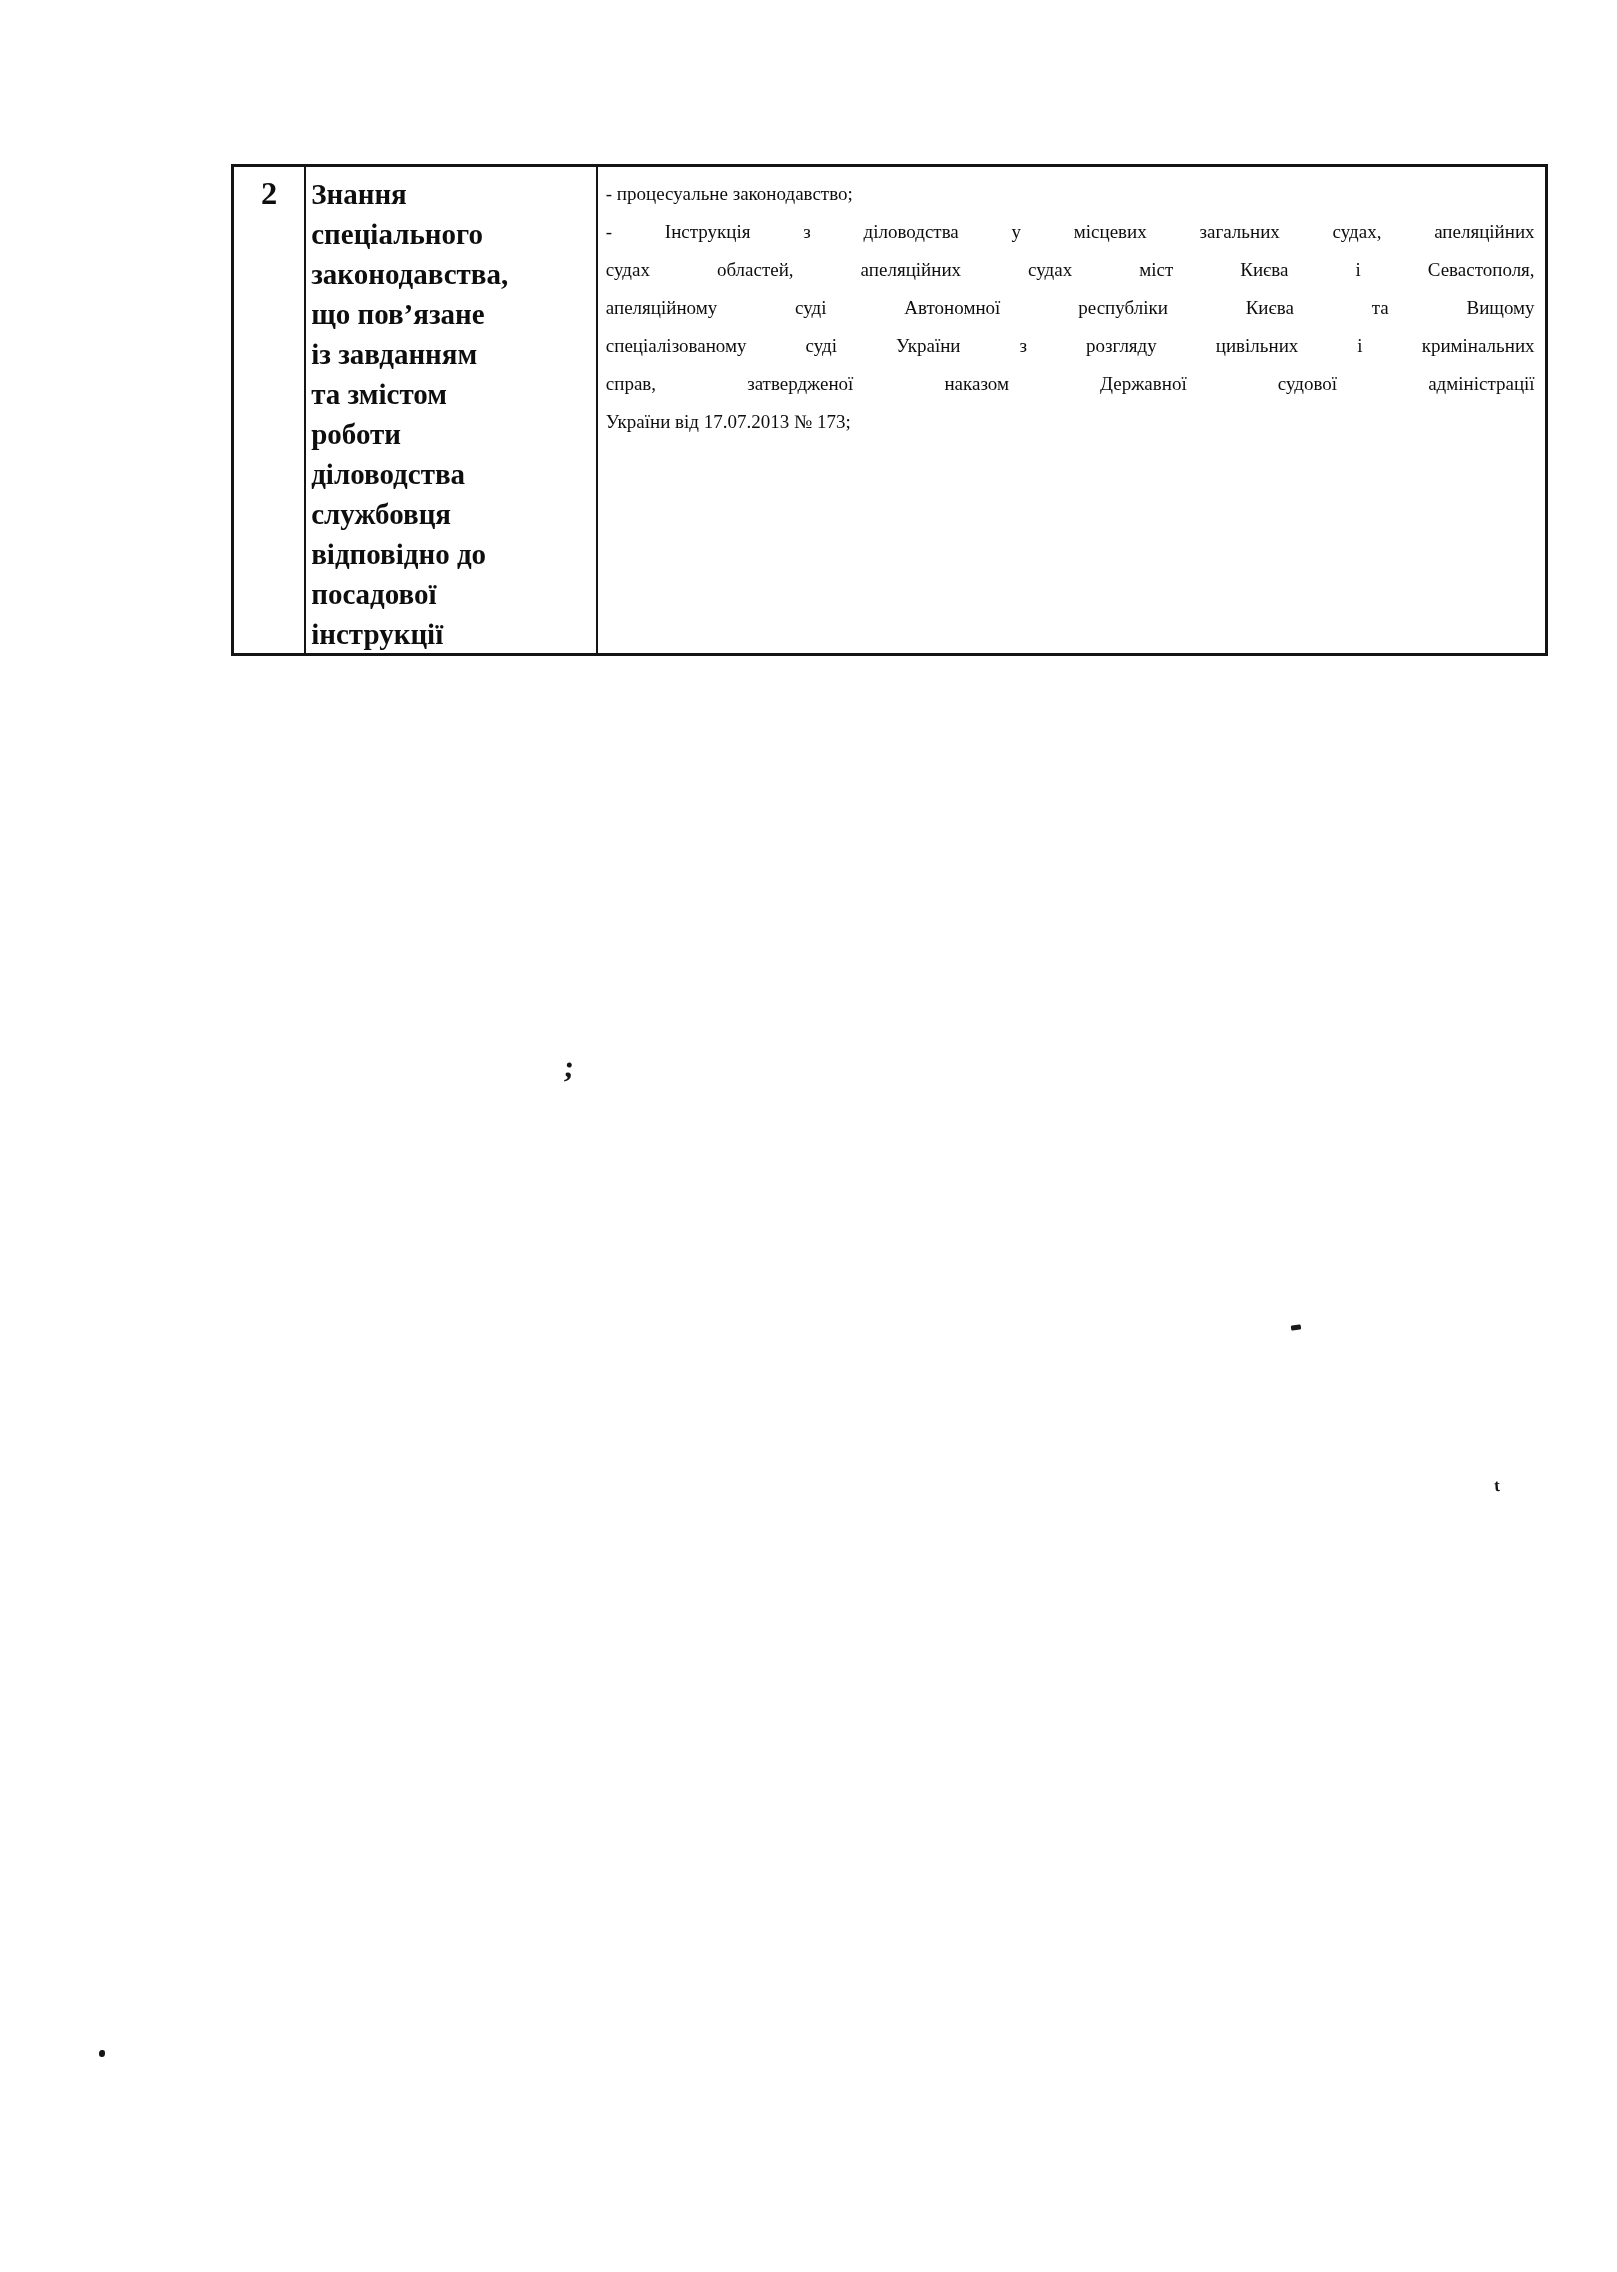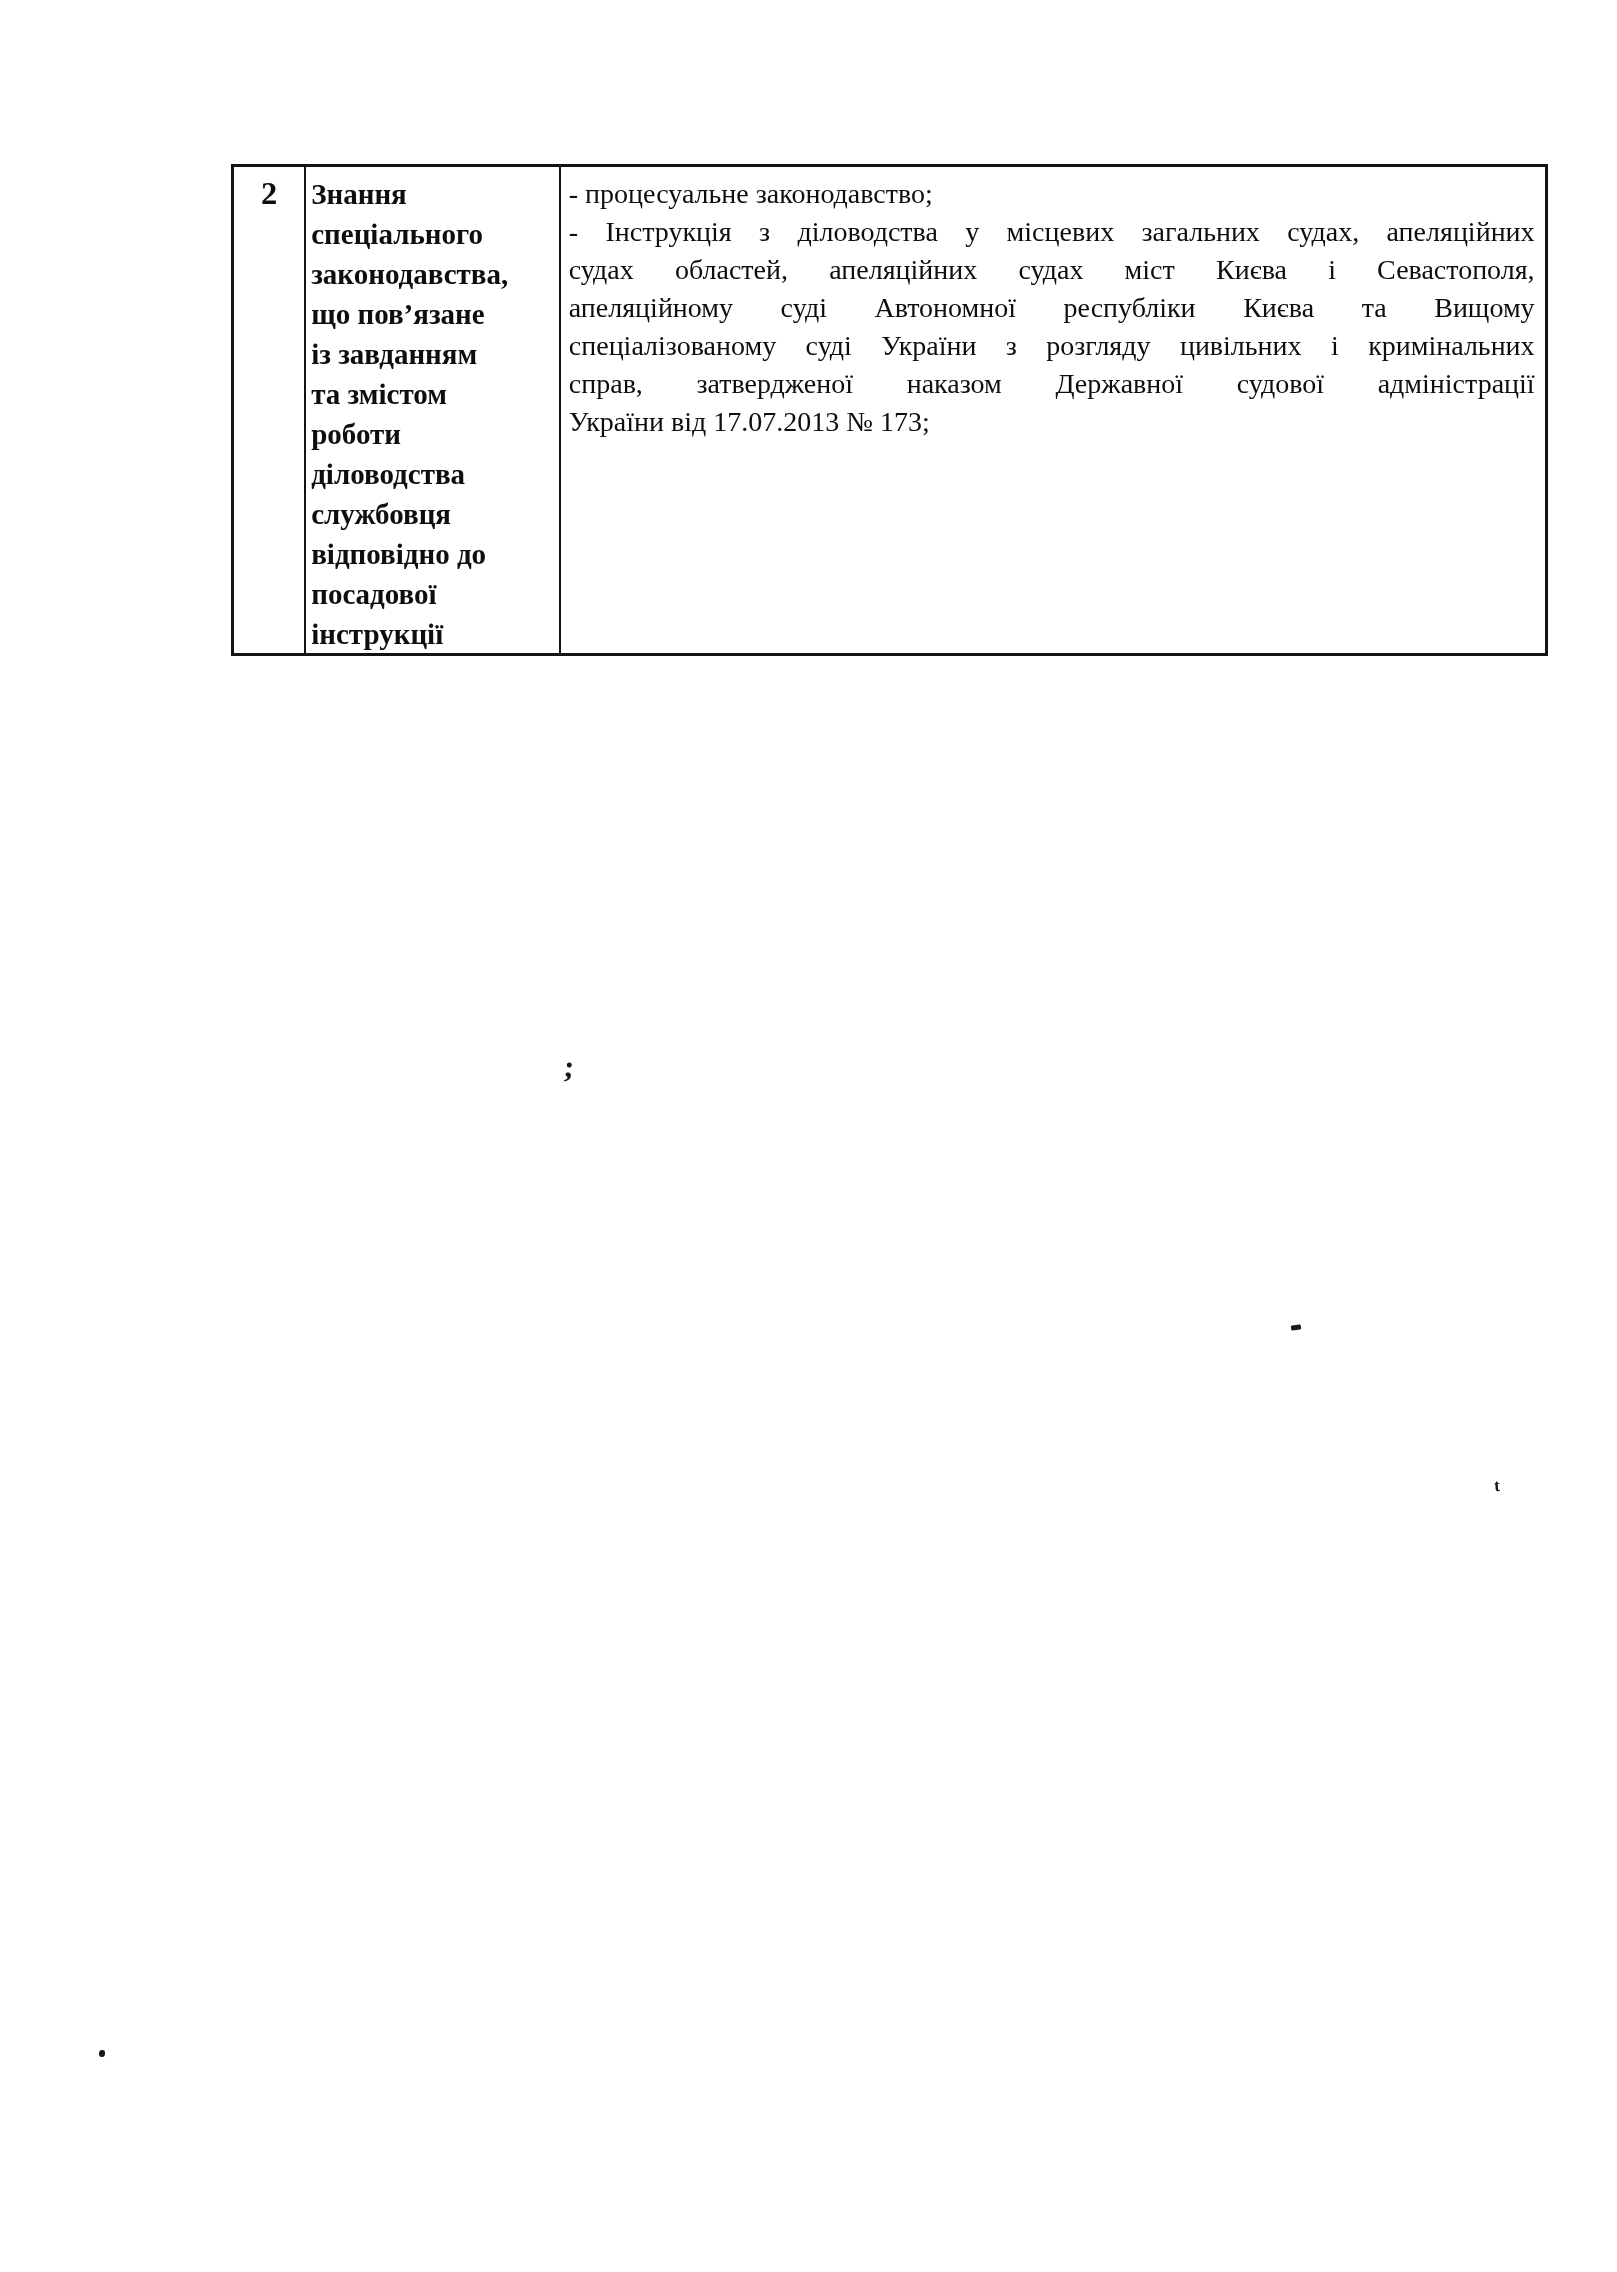--- a/index.html
+++ b/index.html
@@ -33,31 +33,31 @@
     border-right: 2.6px solid #141414;
     text-align: center;
   }
   .row-number {
     margin-top: 9px;
     font-size: 32.5px;
     font-weight: bold;
     line-height: 1.1;
   }
   .col-criterion {
-    width: 255px;
+    width: 292px;
     border-right: 2.6px solid #141414;
     padding: 6.5px 3.9px 0 5.2px;
     font-weight: bold;
     font-size: 29px;
     line-height: 40px;
   }
   .col-content {
     flex: 1 1 auto;
     padding: 7.8px 10.4px 0 7.8px;
-    font-size: 28px;
+    font-size: 19px;
     line-height: 38px;
   }
   .para { margin: 0; }
   .tline {
     text-align: justify;
     text-align-last: justify;
   }
   .para .tline:last-child {
     text-align-last: left;
   }

